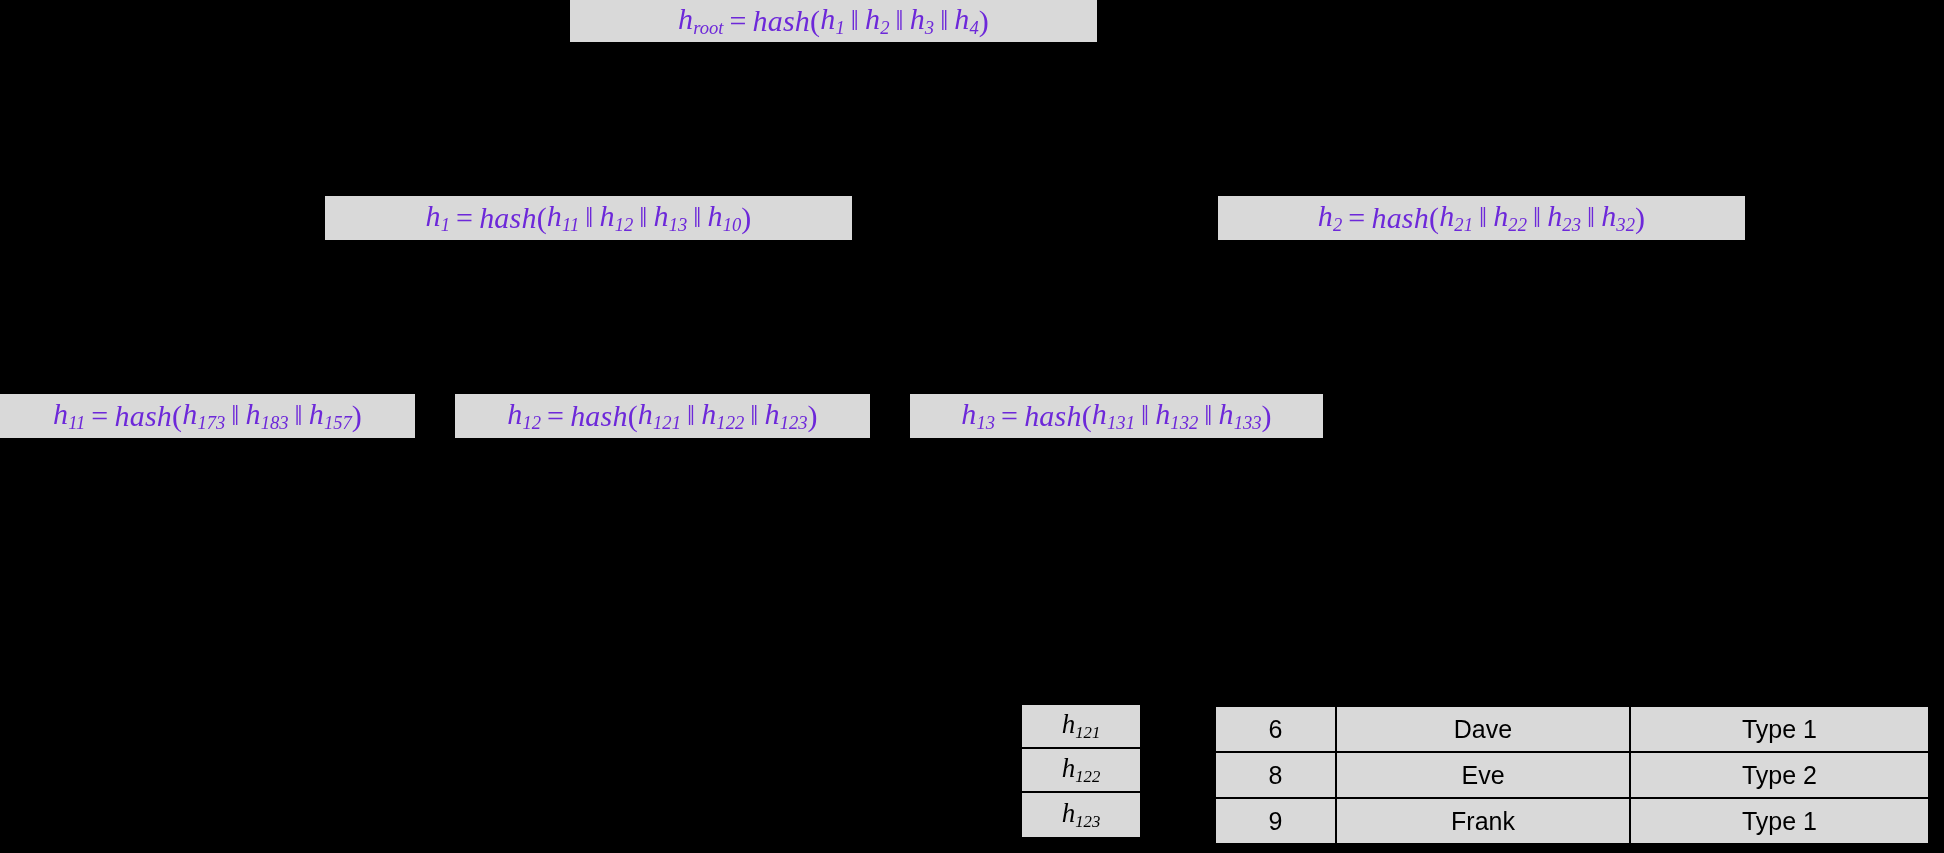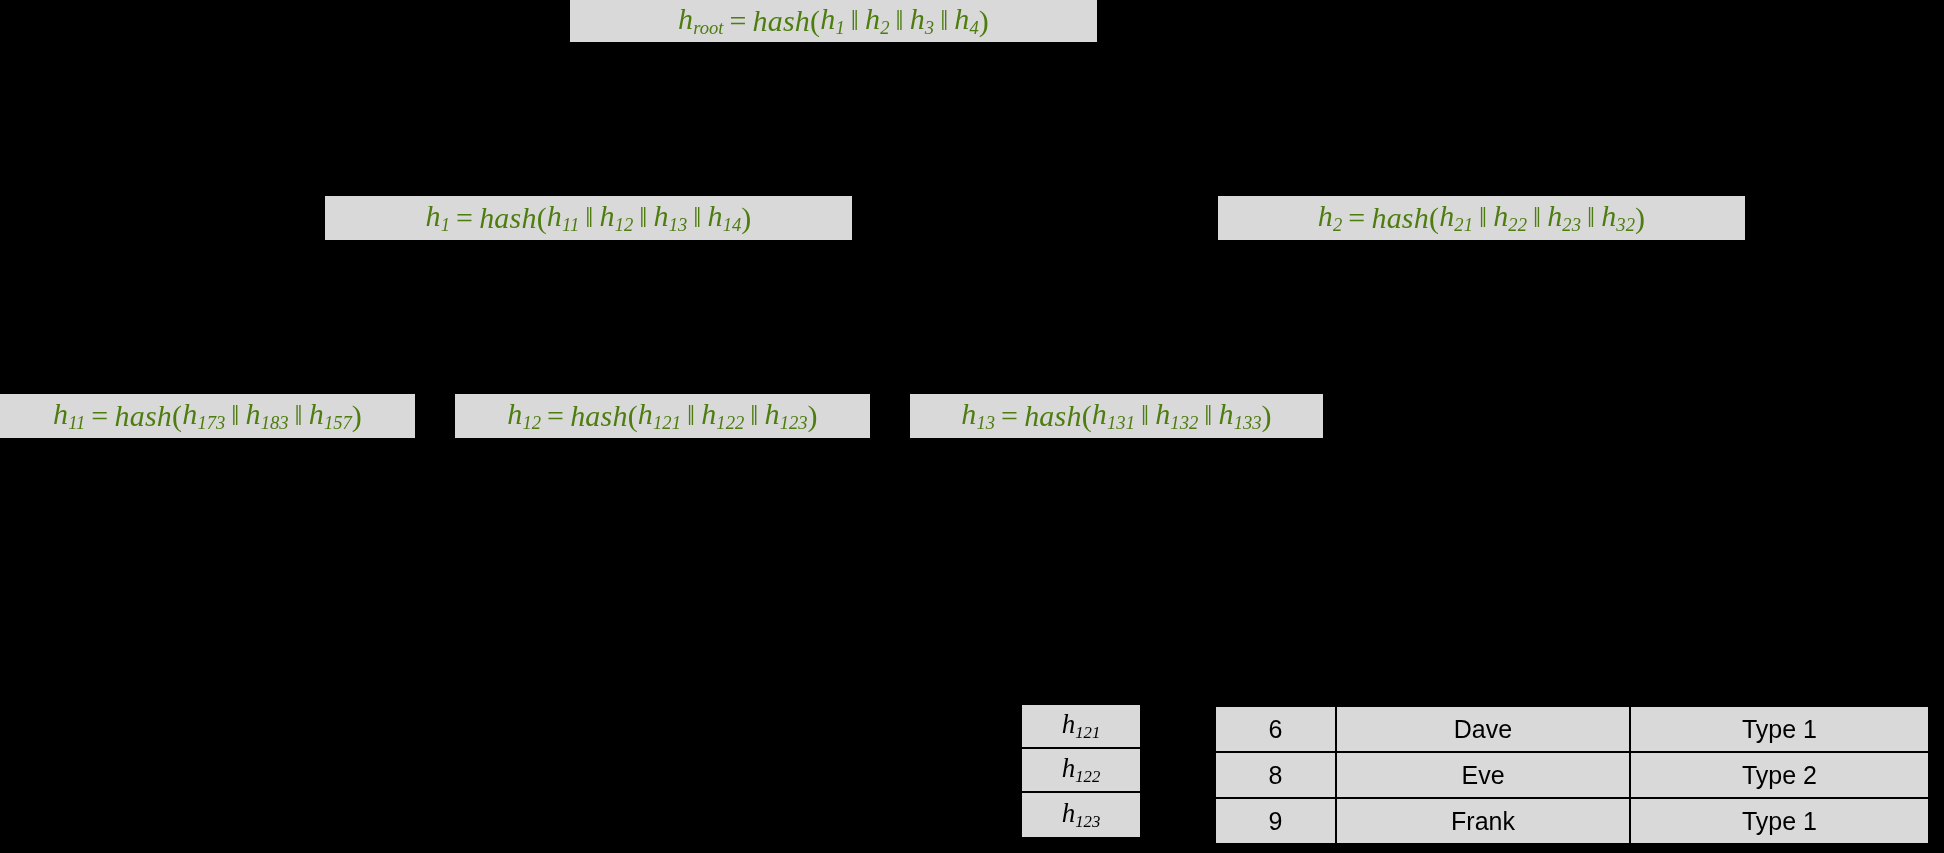--- a/index.html
+++ b/index.html
@@ -16,21 +16,21 @@
     width: 1944px;
     height: 853px;
     background: #000000;
     overflow: hidden;
   }
 
   
   .hbox {
     position: absolute;
     background: #d9d9d9;
-    color: #4d7c0f;
+    color: #6d28d9;
     display: flex;
     align-items: center;
     justify-content: center;
     font-family: "Liberation Serif", serif;
     font-style: italic;
     font-size: 30px;
     line-height: 1;
     white-space: nowrap;
     letter-spacing: 0.2px;
   }
@@ -132,21 +132,21 @@
       <span class="m">h<sub>1</sub></span>
       <span class="eq">=</span>
       <span class="m">hash</span>
       <span class="par">(</span>
       <span class="m">h<sub>11</sub></span>
       <span class="cat">‖</span>
       <span class="m">h<sub>12</sub></span>
       <span class="cat">‖</span>
       <span class="m">h<sub>13</sub></span>
       <span class="cat">‖</span>
-      <span class="m">h<sub>14</sub></span>
+      <span class="m">h<sub>10</sub></span>
       <span class="par">)</span>
     </div>
 
   <div class="hbox" id="node-h2">
       <span class="m">h<sub>2</sub></span>
       <span class="eq">=</span>
       <span class="m">hash</span>
       <span class="par">(</span>
       <span class="m">h<sub>21</sub></span>
       <span class="cat">‖</span>

